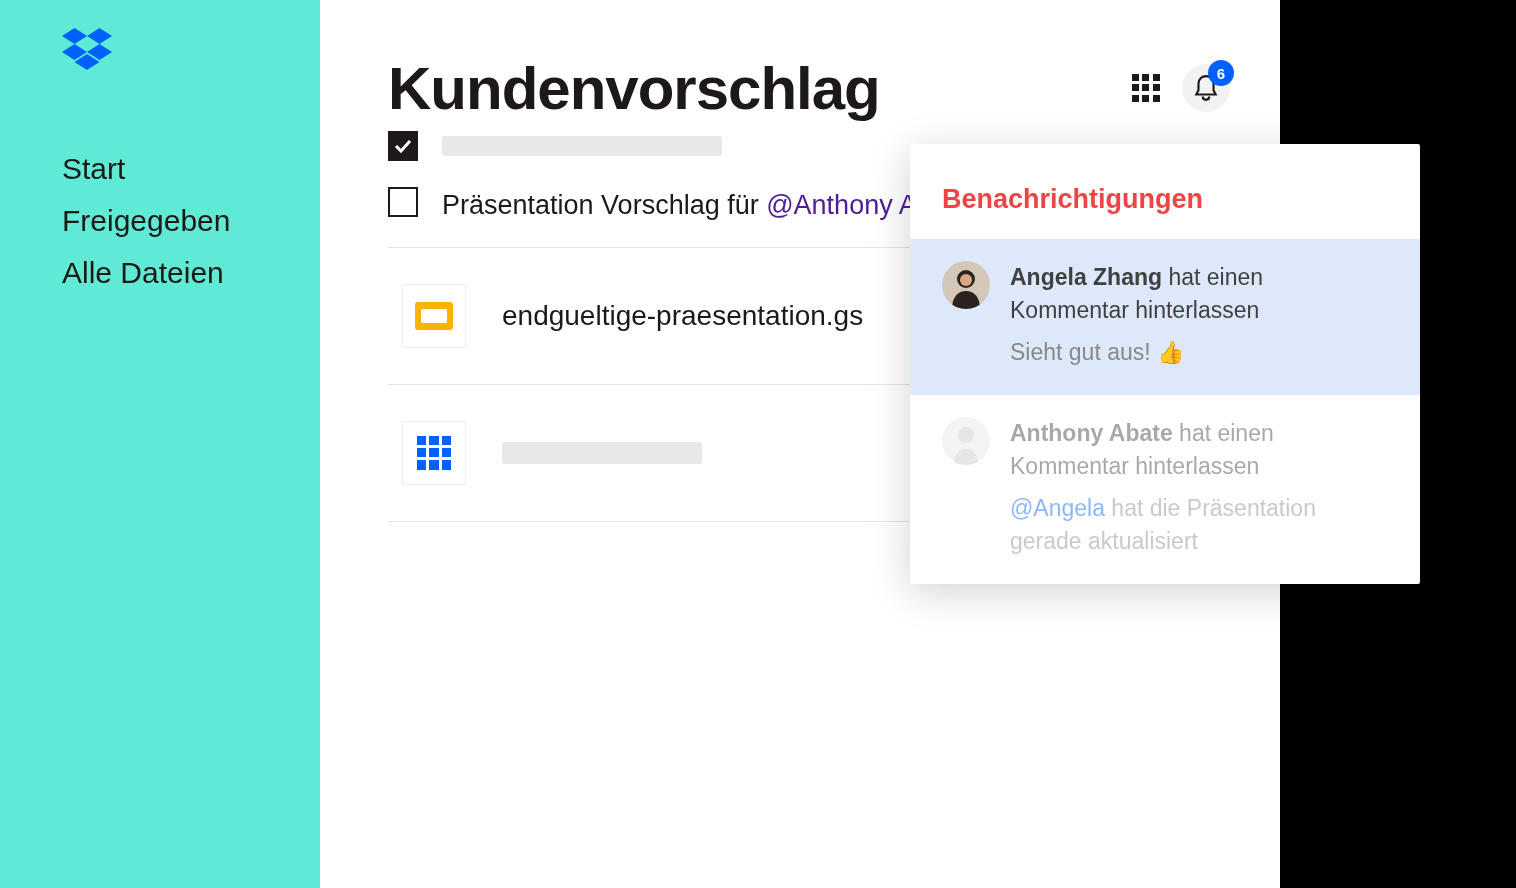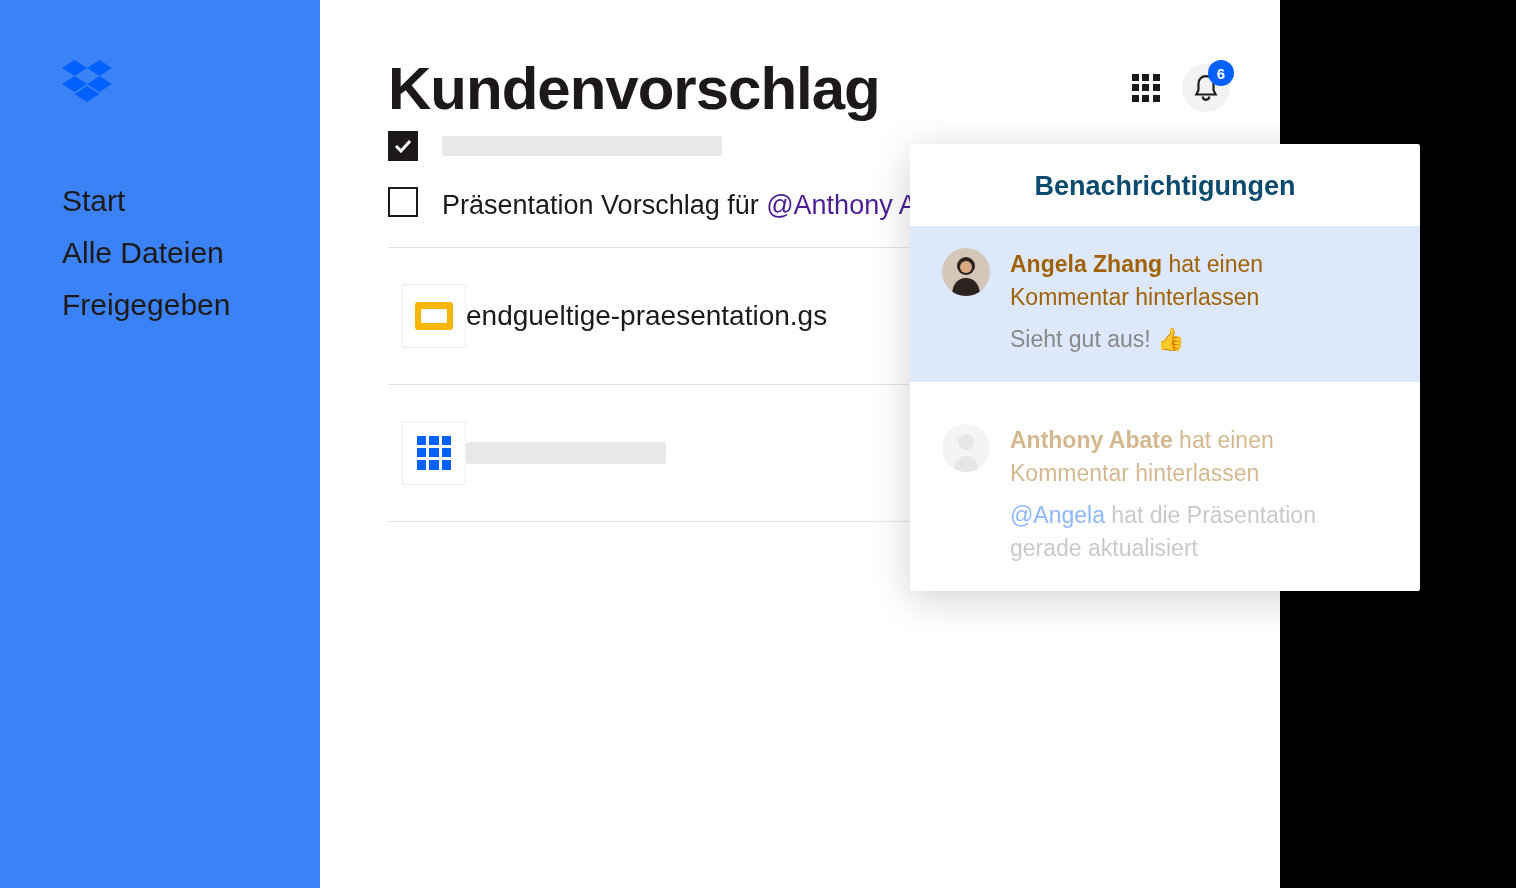--- a/index.html
+++ b/index.html
@@ -12,22 +12,22 @@
       position: relative;
     }
     .app {
       display: flex;
       width: 1280px;
       height: 888px;
       background: #fff;
     }
     .sidebar {
       width: 320px;
-      background: #3b82f6;
-      padding: 60px 0 0 62px;
+      background: #5eead4;
+      padding: 28px 0 0 62px;
     }
     .logo {
       margin-bottom: 76px;
     }
     .nav-item {
       font-size: 30px;
       color: #1e1919;
       margin-bottom: 18px;
       cursor: pointer;
     }
@@ -128,20 +128,21 @@
       line-height: 1.4;
     }
     .mention {
       color: #4c1d95;
     }
     .file-list {
     }
     .file-row {
       display: flex;
       align-items: center;
+      gap: 36px;
       padding: 36px 14px;
       border-top: 1px solid #e6e3dd;
       cursor: pointer;
     }
     .file-row:last-child {
       border-bottom: 1px solid #e6e3dd;
     }
     .file-icon {
       width: 64px;
       height: 64px;
@@ -201,37 +202,35 @@
       position: absolute;
       top: 144px;
       right: 96px;
       width: 510px;
       background: #fff;
       box-shadow: 0 8px 40px rgba(0,0,0,0.18);
       border-radius: 2px;
       z-index: 10;
     }
     .notif-header {
-      padding: 27px 32px 24px;
+      padding: 40px 32px 24px;
       font-size: 27px;
       font-weight: 700;
-      color: #0c4a6e;
-      text-align: center;
+      color: #ef4444;
     }
     .notif-item {
       display: flex;
       gap: 20px;
       padding: 22px 32px 26px;
     }
     .notif-item.highlighted {
       background: #dde9fb;
     }
     .notif-item.faded {
       opacity: 0.45;
-      margin-top: 20px;
     }
     .avatar {
       width: 48px;
       height: 48px;
       border-radius: 50%;
       flex-shrink: 0;
       background: #d4c7b8;
       display: flex;
       align-items: flex-end;
       justify-content: center;
@@ -242,21 +241,21 @@
     }
     .avatar-person {
       width: 36px;
       height: 42px;
     }
     .notif-body {
       font-size: 23px;
       line-height: 1.45;
     }
     .notif-text {
-      color: #a16207;
+      color: #404040;
     }
     .notif-name {
       font-weight: 700;
     }
     .notif-comment {
       color: #888;
       margin-top: 8px;
     }
     .notif-comment .mention {
       color: #0061fe;
@@ -275,22 +274,22 @@
         <g fill="#0061fe">
           <polygon points="12.5,0 25,8 12.5,16 0,8"></polygon>
           <polygon points="37.5,0 50,8 37.5,16 25,8"></polygon>
           <polygon points="12.5,16 25,24 12.5,32 0,24"></polygon>
           <polygon points="37.5,16 50,24 37.5,32 25,24"></polygon>
           <polygon points="25,26 37.5,34 25,42 12.5,34"></polygon>
         </g>
       </svg>
     </div>
     <div class="nav-item">Start</div>
+    <div class="nav-item">Freigegeben</div>
     <div class="nav-item">Alle Dateien</div>
-    <div class="nav-item">Freigegeben</div>
   </aside>
 
   <main class="main">
     <div class="header">
       <h1 class="page-title">Kundenvorschlag</h1>
       <div class="header-actions">
         <div class="apps-icon">
           <span></span>
             <span></span>
             <span></span>

